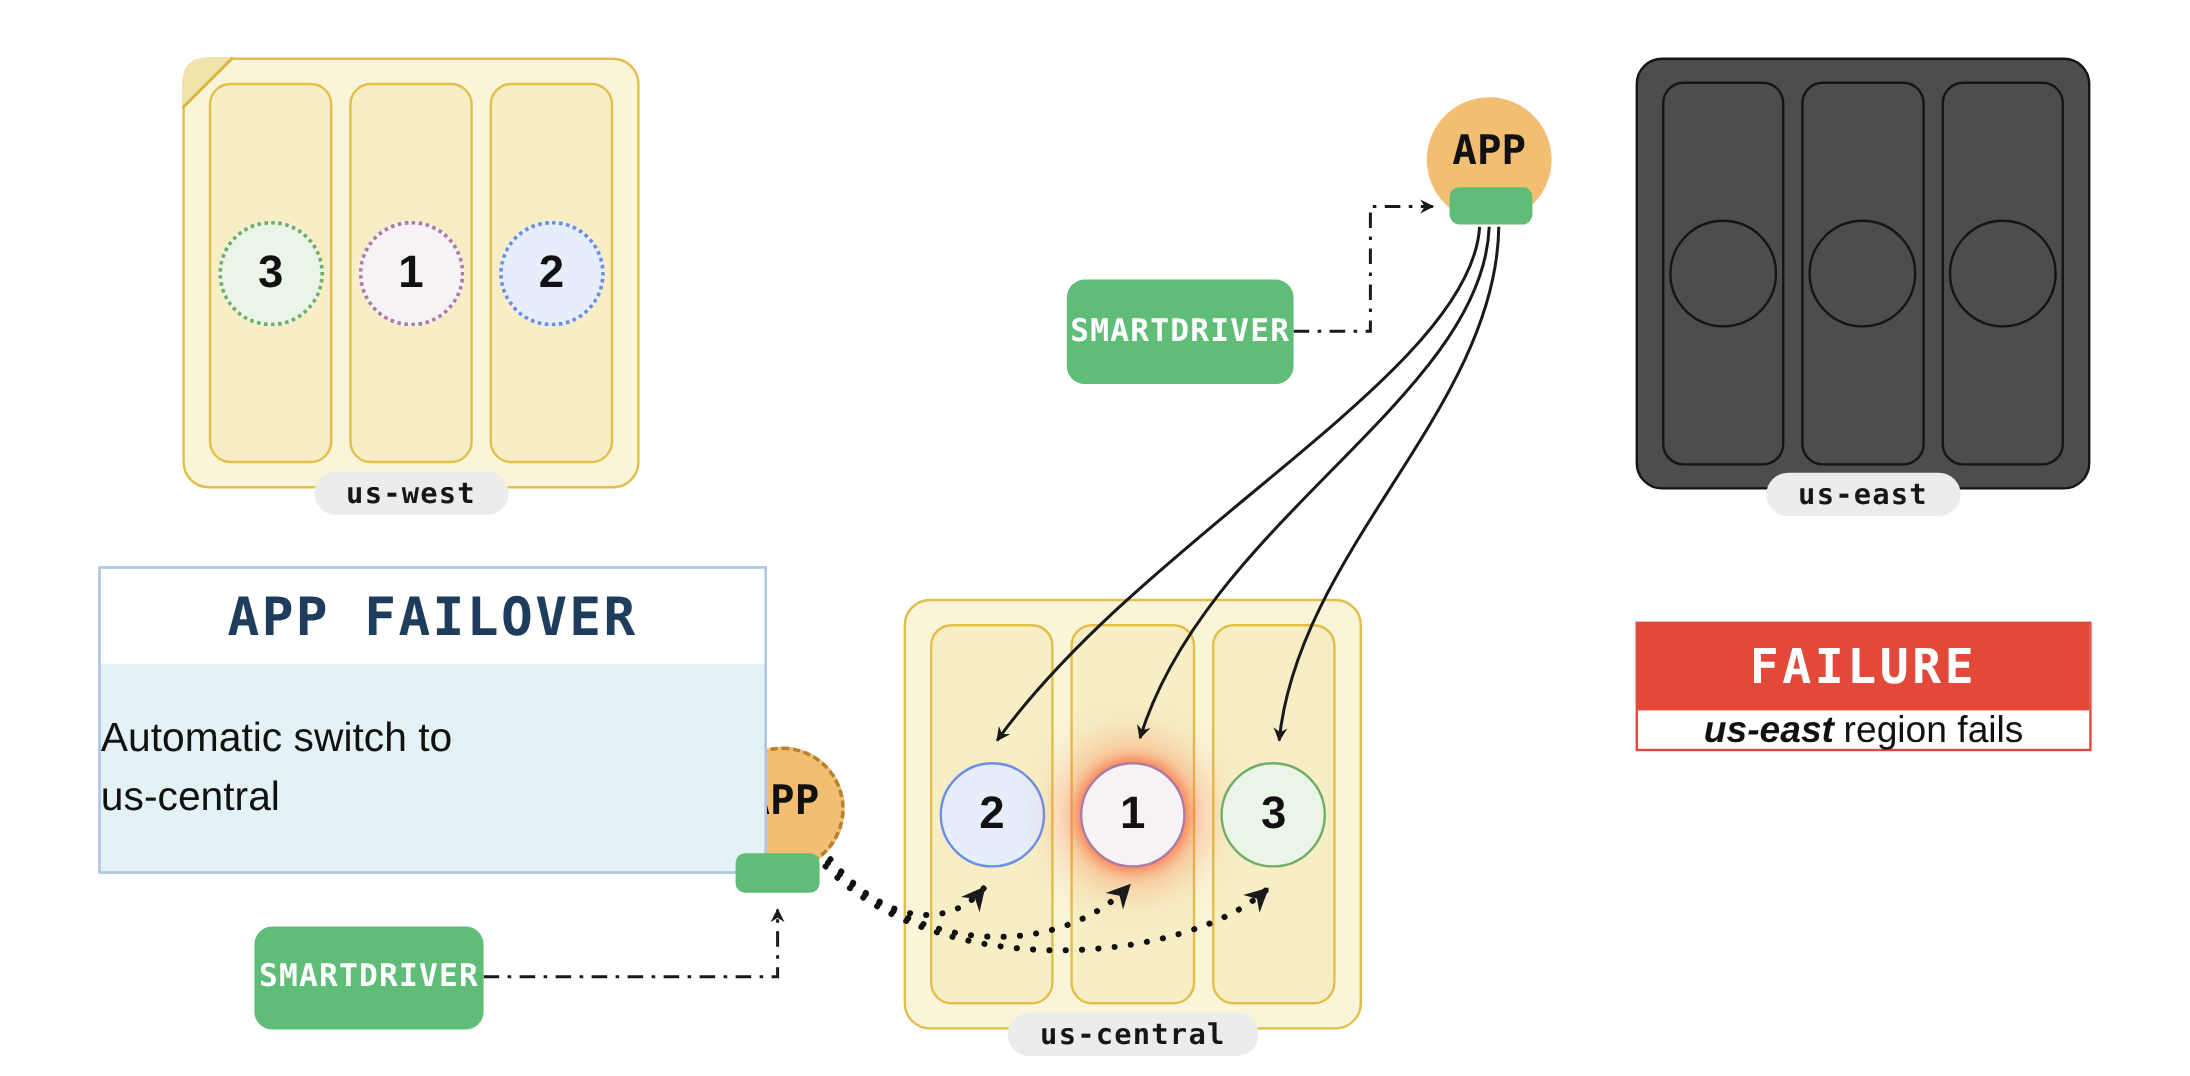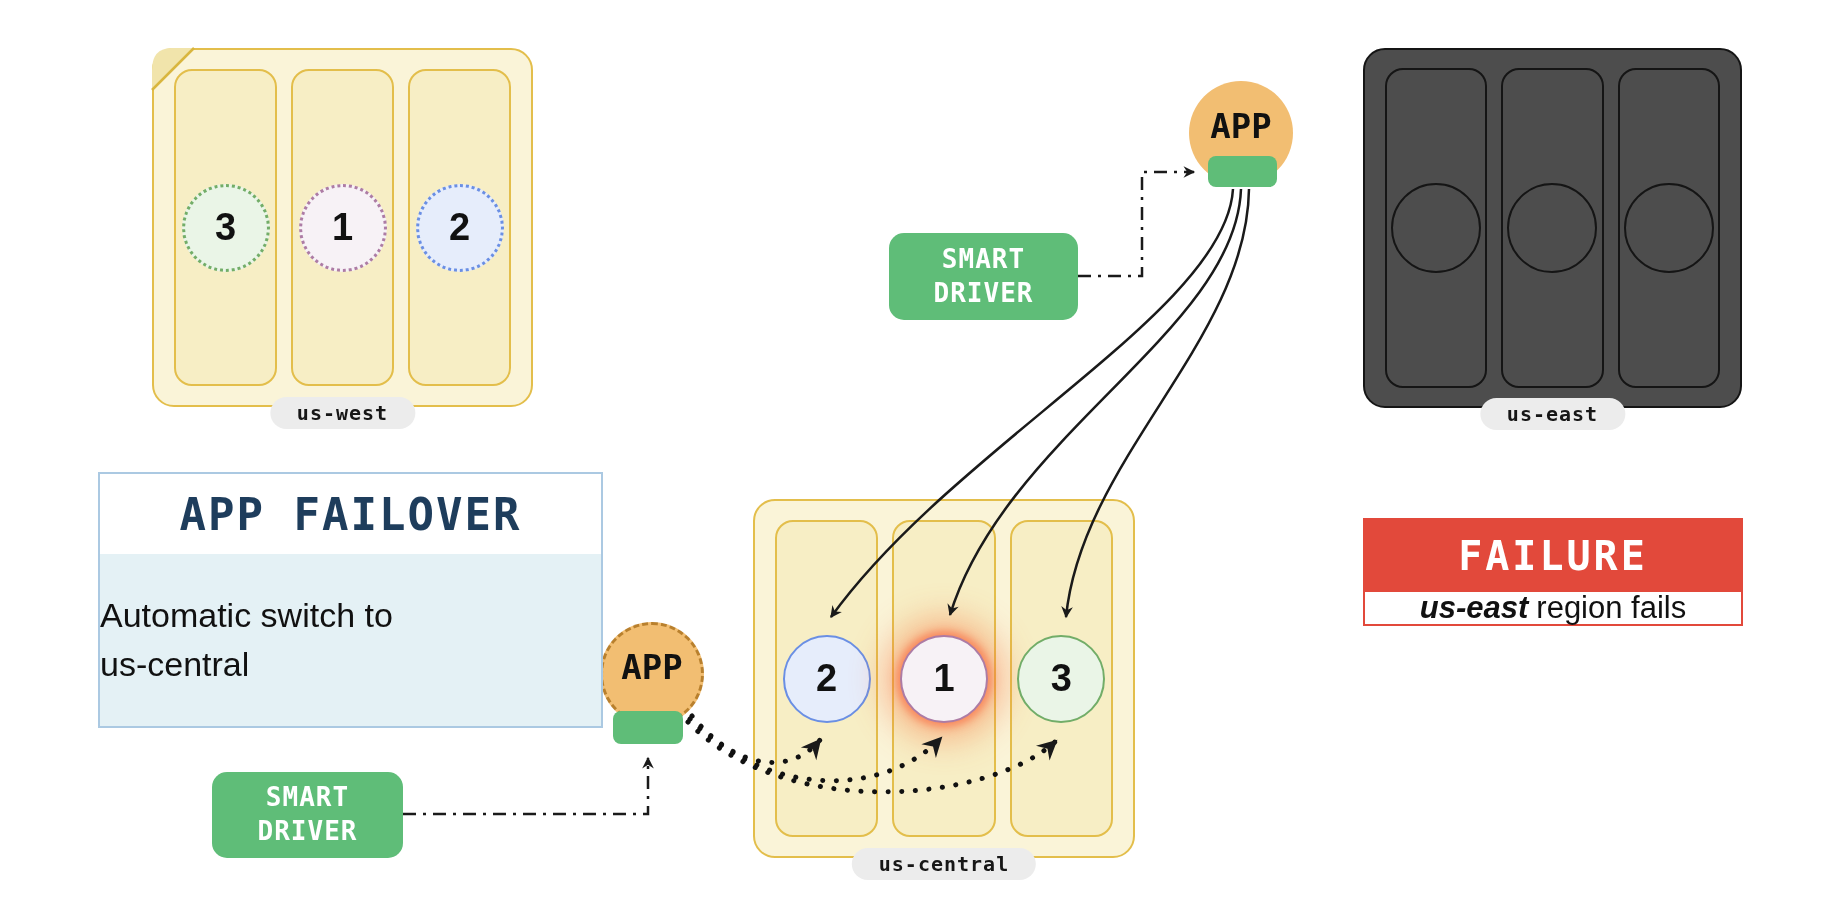--- a/index.html
+++ b/index.html
@@ -10,21 +10,21 @@
   .region{position:absolute;border-radius:22px;display:flex;box-sizing:border-box;}
   .region.yellow{background:var(--region-bg);border:2.5px solid var(--gold);}
   .region.dark{background:var(--dark-bg);border:2.5px solid var(--dark-border);}
   .region .cols{display:flex;flex:1;gap:14px;padding:19px 20px;}
   .col{flex:1;border-radius:18px;position:relative;display:flex;align-items:center;justify-content:center;}
   .col.yellow{background:var(--col-bg);border:2px solid var(--gold);}
   .col.dark{background:var(--dark-bg);border:2px solid var(--dark-border);}
 
   .pill{position:absolute;left:50%;bottom:-24px;transform:translateX(-50%);
         background:var(--pill-bg);color:#161616;border-radius:20px;padding:4px 27px;
-        font-size:20px;font-weight:bold;letter-spacing:1px;white-space:nowrap;
+        font-size:24px;font-weight:bold;letter-spacing:1px;white-space:nowrap;
         font-family:"DejaVu Sans Mono",monospace;z-index:5;}
 
   
   .node{width:88px;height:88px;border-radius:50%;display:flex;align-items:center;justify-content:center;
         font-size:38px;font-weight:bold;color:#111;box-sizing:border-box;position:relative;z-index:2;}
   .node.dot-green {border:3px dotted var(--green-bd); background:var(--green-fill);}
   .node.dot-purple{border:3px dotted var(--purple-bd);background:var(--purple-fill);}
   .node.dot-blue  {border:3px dotted var(--blue-bd);  background:var(--blue-fill);}
   .node.solid-green {border:2.5px solid var(--green-bd); background:var(--green-fill);}
   .node.solid-purple{border:2.5px solid var(--purple-bd);background:var(--purple-fill);}
@@ -35,26 +35,26 @@
   
   .app-circle{position:absolute;width:104px;height:104px;border-radius:50%;
               background:var(--orange);display:flex;align-items:center;justify-content:center;
               color:#111;font-size:34px;font-weight:bold;z-index:6;box-sizing:border-box;
               font-family:"DejaVu Sans Mono",monospace;padding-bottom:14px;}
   .app-circle.dashed{border:3px dashed var(--orange-bd);}
   .app-port{position:absolute;background:var(--green);border-radius:8px;z-index:7;}
 
   
   .driver{position:absolute;background:var(--green);border-radius:15px;color:#fff;
-          display:flex;flex-direction:column;align-items:center;justify-content:center;
+          display:flex;flex-direction:row;align-items:center;justify-content:center;
           font-size:26px;font-weight:bold;letter-spacing:1px;line-height:1.3;z-index:6;
           font-family:"DejaVu Sans Mono",monospace;}
 
   
-  .failover-box{position:absolute;left:98px;top:472px;width:505px;height:256px;
+  .failover-box{position:absolute;left:82px;top:472px;width:557px;height:256px;
                 border:2px solid var(--box-blue-bd);box-sizing:border-box;z-index:6;background:#c4b5fd;}
   .failover-head{height:80px;display:flex;align-items:center;justify-content:center;background:#fff;
                  color:var(--navy);font-size:44px;font-weight:bold;letter-spacing:2px;
                  font-family:"DejaVu Sans Mono",monospace;}
   .failover-body{height:calc(100% - 80px);background:var(--box-blue-bg);color:#111;
                  display:flex;flex-direction:column;align-items:flex-start;justify-content:center;
                  font-size:34px;line-height:1.45;text-align:center;}
 
   .failure-box{position:absolute;left:1363px;top:518px;width:380px;height:108px;
                border:2px solid var(--red);box-sizing:border-box;z-index:6;background:#fff;}

